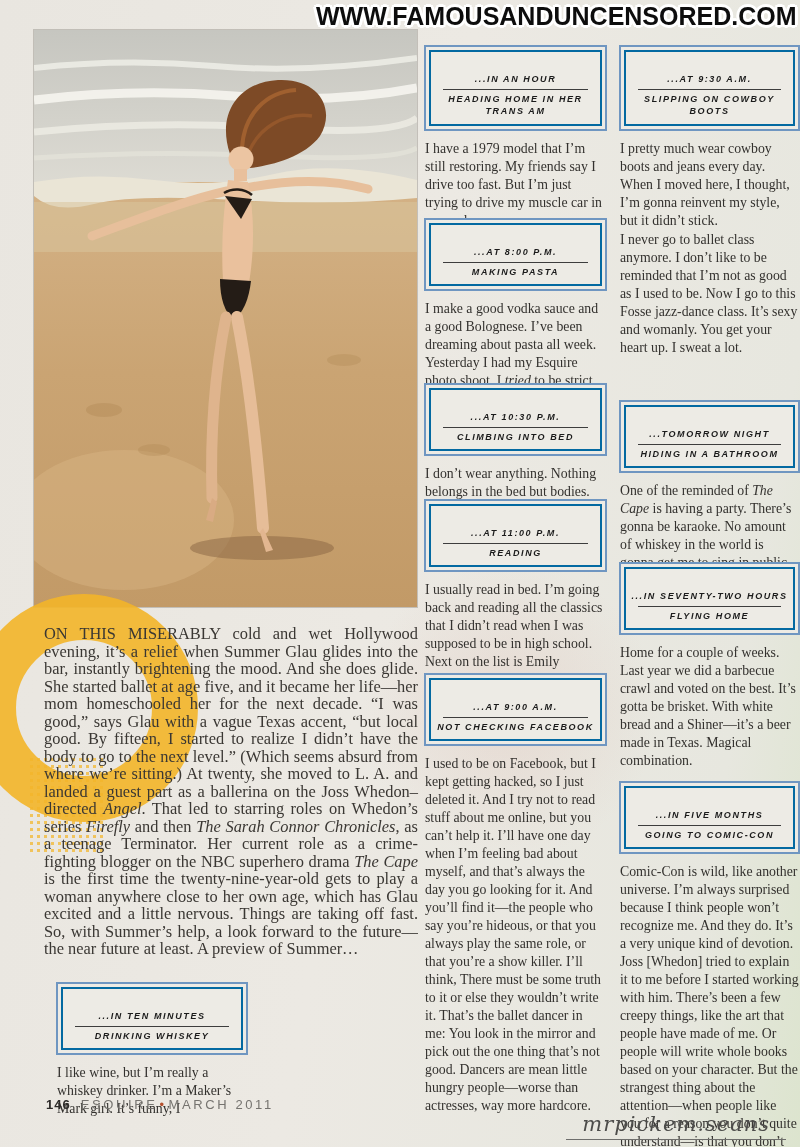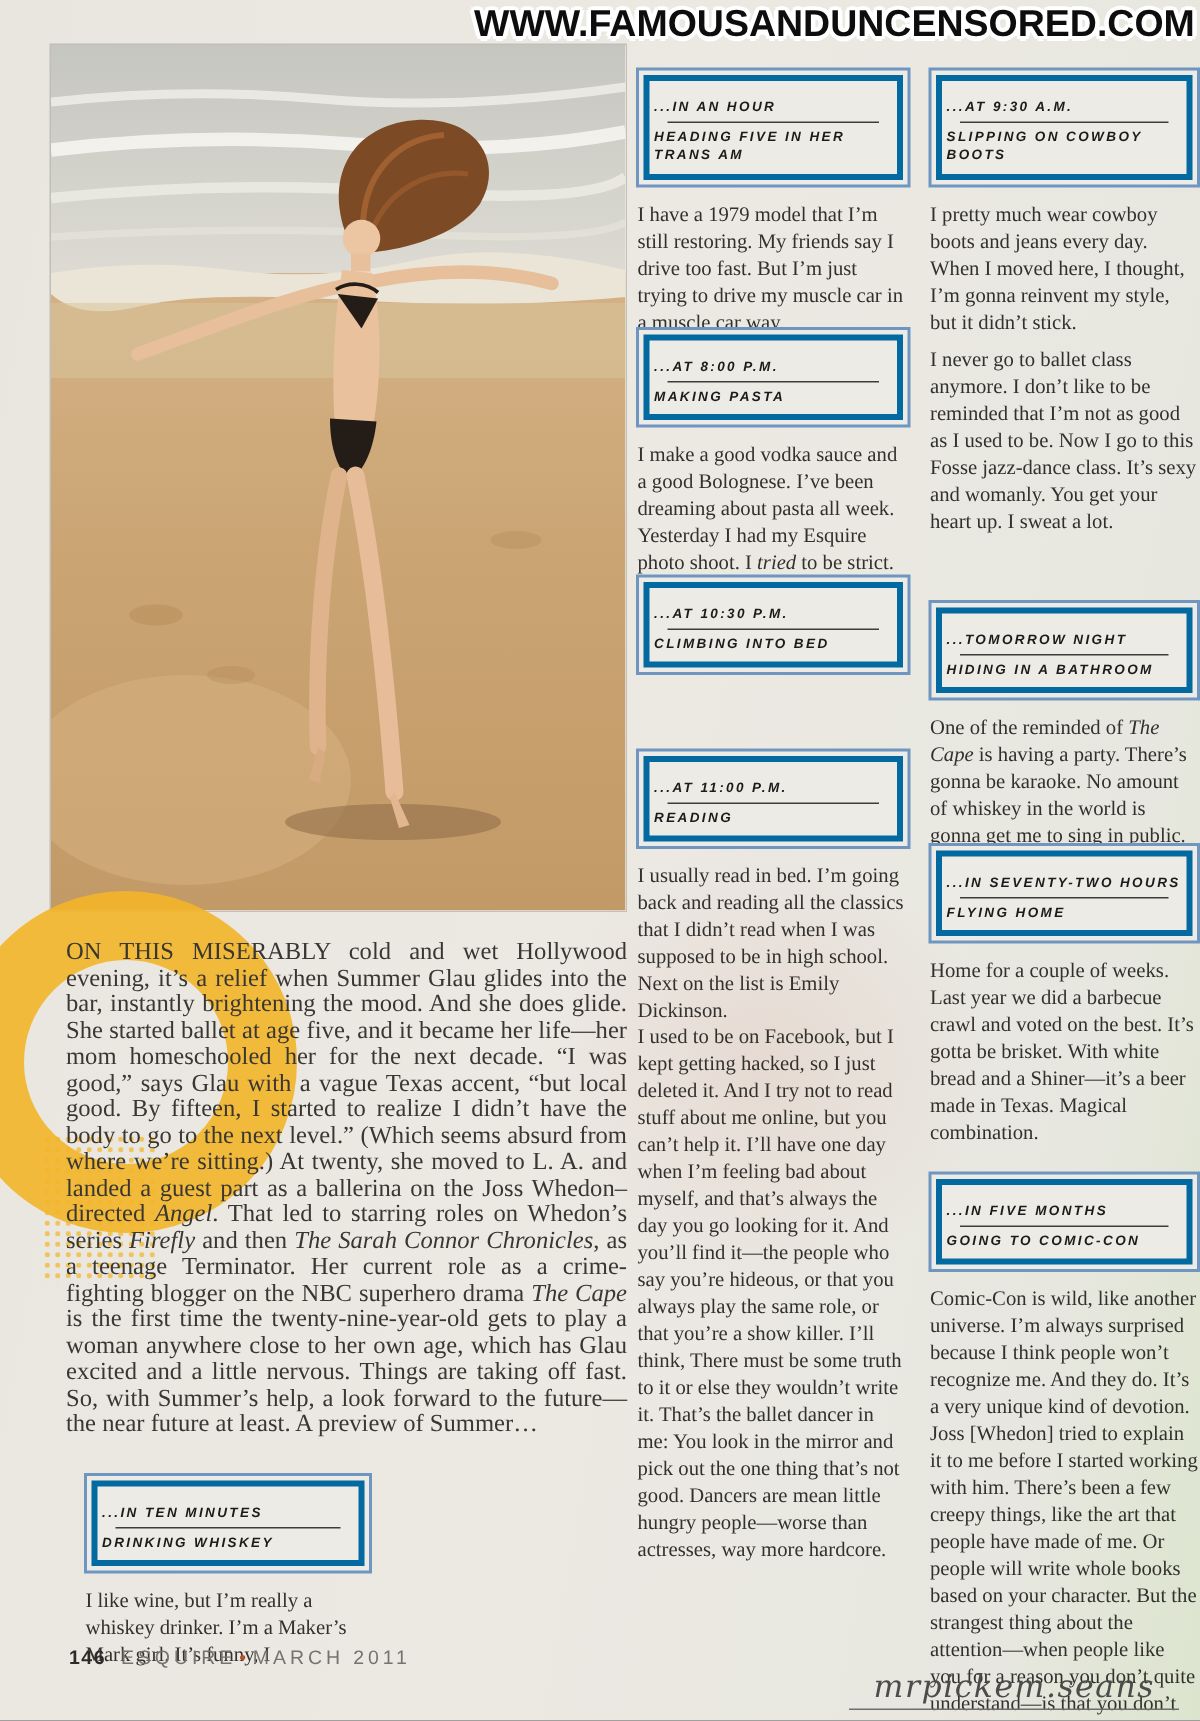--- a/index.html
+++ b/index.html
@@ -26,21 +26,21 @@
   
   .intro{position:absolute;left:44px;top:609px;width:374px;z-index:2;
          font-size:16.4px;line-height:17.5px;text-align:justify;color:#3a3733;}
   
   .col{position:absolute;top:45px;z-index:2;}
   .col-mid{left:424px;width:183px;}
   .col-right{left:619px;width:181px;}
   .entry{position:absolute;left:0;width:100%;}
   
   .hd{border:2px solid #6f96c1;background:#edebe5;padding:3px;}
-  .hd-in{border:4px solid #0369a1;padding:11px 3px 6px;}
+  .hd-in{border:2px solid #0369a1;padding:21px 3px 6px;text-align:center;}
   .t-time,.t-title{font-family:"Liberation Sans",sans-serif;font-weight:bold;font-style:italic;
                    font-size:9px;letter-spacing:1.6px;color:#1b1b1b;line-height:1.4;}
   .t-rule{border:0;border-top:1px solid #3d3d3d;margin:3px 9px;}
   .body{margin:9px 1px 0;font-size:13.8px;line-height:18px;color:#33312e;}
   .it{font-style:italic;}
   .endmark{font-size:10px;letter-spacing:-1px;}
   
   .whiskey-left{position:absolute;left:56px;top:982px;width:192px;z-index:2;}
   .whiskey-right{position:absolute;left:240px;top:956px;width:180px;z-index:2;}
   .whiskey-right .body{margin-top:0;}
@@ -124,21 +124,21 @@
     </div>
     <p class="body"><span>I like wine, but I’m really a whiskey drinker. I’m a Maker’s Mark girl. It’s funny, I</span></p>
   </div>
 
   <div class="col col-mid">
     <div class="entry" style="top:0">
       <div class="hd">
           <div class="hd-in">
         <div class="t-time">...IN AN HOUR</div>
         <hr class="t-rule">
-        <div class="t-title">HEADING FIVE IN HER TRANS AM</div>
+        <div class="t-title">HEADING HOME IN HER TRANS AM</div>
       </div>
         </div>
       <p class="body"><span>I have a 1979 model that I’m still restoring. My friends say I drive too fast. But I’m just trying to drive my muscle car in a muscle car way.</span></p>
     </div>
     <div class="entry" style="top:173px">
       <div class="hd">
           <div class="hd-in">
         <div class="t-time">...AT 8:00 P.M.</div>
         <hr class="t-rule">
         <div class="t-title">MAKING PASTA</div>
@@ -147,32 +147,40 @@
       <p class="body"><span>I make a good vodka sauce and a good Bolognese. I’ve been dreaming about pasta all week. Yesterday I had my Esquire photo shoot. I </span><span class="it">tried</span><span> to be strict.</span></p>
     </div>
     <div class="entry" style="top:338px">
       <div class="hd">
           <div class="hd-in">
         <div class="t-time">...AT 10:30 P.M.</div>
         <hr class="t-rule">
         <div class="t-title">CLIMBING INTO BED</div>
       </div>
         </div>
+      <p class="body"><span>I don’t wear anything. Nothing belongs in the bed but bodies.</span></p>
     </div>
     <div class="entry" style="top:454px">
       <div class="hd">
           <div class="hd-in">
         <div class="t-time">...AT 11:00 P.M.</div>
         <hr class="t-rule">
         <div class="t-title">READING</div>
       </div>
         </div>
       <p class="body"><span>I usually read in bed. I’m going back and reading all the classics that I didn’t read when I was supposed to be in high school. Next on the list is Emily Dickinson.</span></p>
     </div>
     <div class="entry" style="top:628px">
+      <div class="hd">
+          <div class="hd-in">
+        <div class="t-time">...AT 9:00 A.M.</div>
+        <hr class="t-rule">
+        <div class="t-title">NOT CHECKING FACEBOOK</div>
+      </div>
+        </div>
       <p class="body"><span>I used to be on Facebook, but I kept getting hacked, so I just deleted it. And I try not to read stuff about me online, but you can’t help it. I’ll have one day when I’m feeling bad about myself, and that’s always the day you go looking for it. And you’ll find it—the people who say you’re hideous, or that you always play the same role, or that you’re a show killer. I’ll think, There must be some truth to it or else they wouldn’t write it. That’s the ballet dancer in me: You look in the mirror and pick out the one thing that’s not good. Dancers are mean little hungry people—worse than actresses, way more hardcore.</span></p>
     </div>
   </div>
 
   <div class="col col-right">
     <div class="entry" style="top:0">
       <div class="hd">
           <div class="hd-in">
         <div class="t-time">...AT 9:30 A.M.</div>
         <hr class="t-rule">

